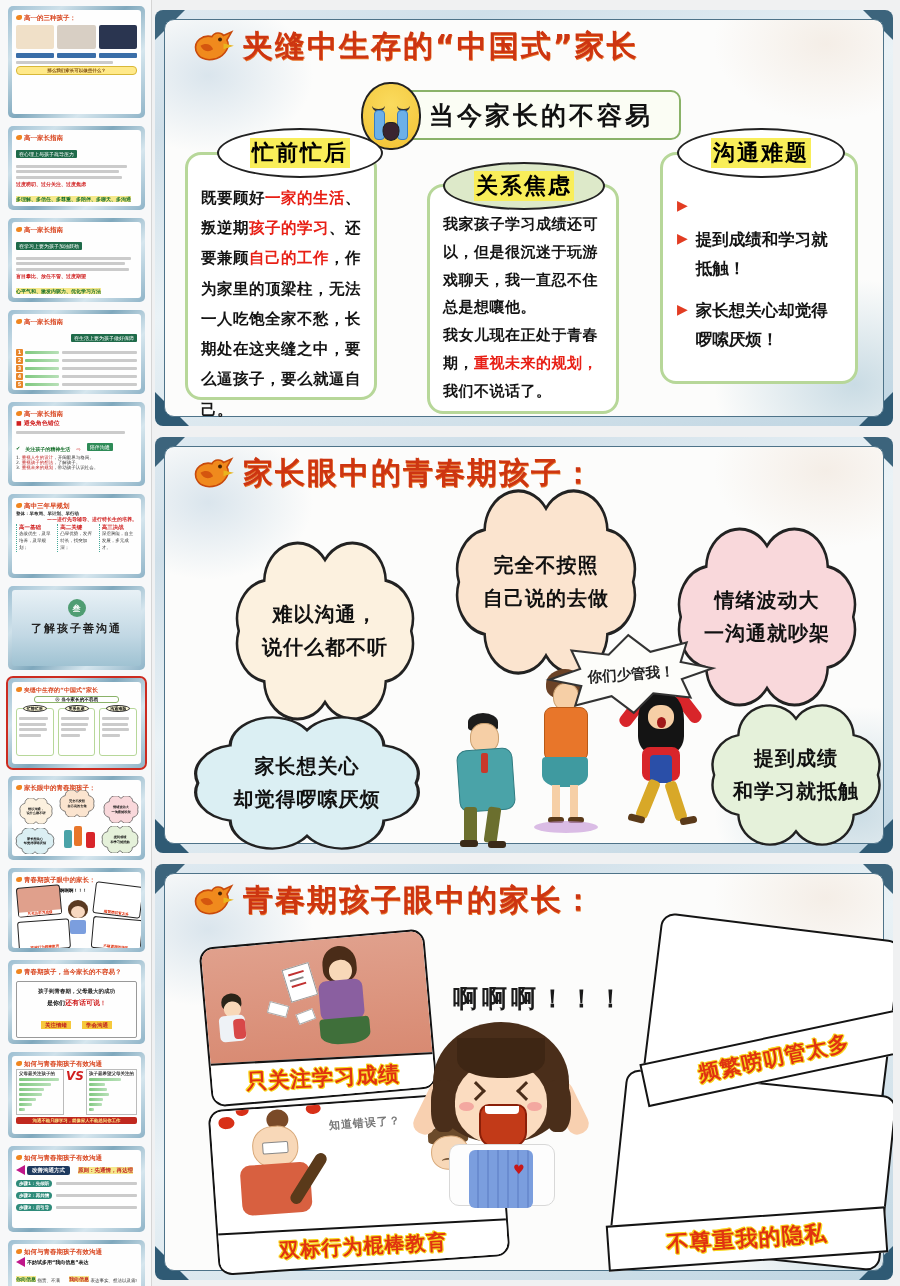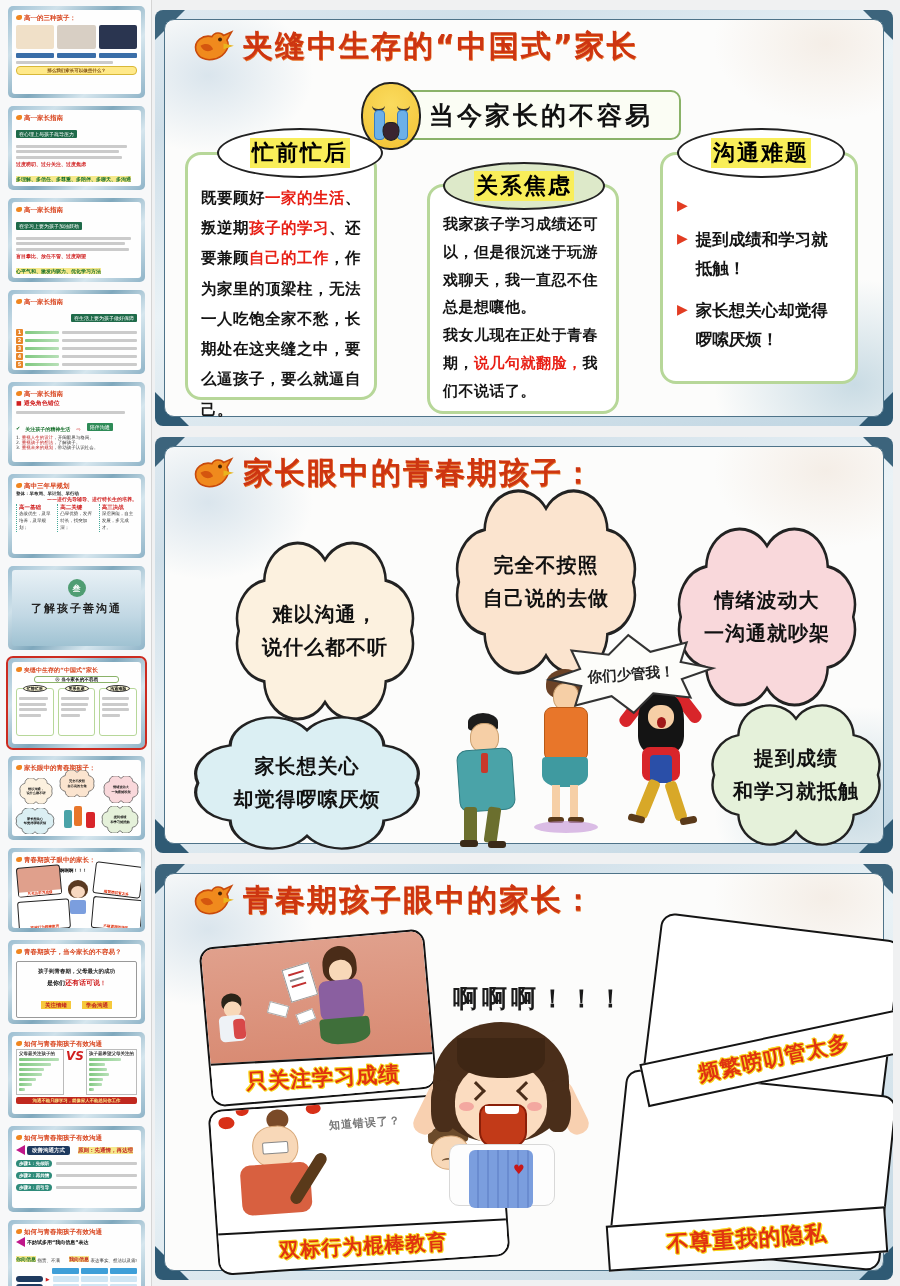--- a/index.html
+++ b/index.html
@@ -133,21 +133,21 @@
       <path d="M10 14 C14 11 19 12 21 17 C17 20 12 19 10 14 Z" fill="#d4560f"></path>
       <path d="M30 12 L39 14 L30 17 Z" fill="#e8b51f"></path>
       <circle cx="27" cy="8.5" r="1.7" fill="#4a2406"></circle>
     </g>
     <polygon id="burstp" points="158,40 128,48.4 135,66.9 99.9,60.3 80,78 60.1,60.3 25,66.9 32,48.4 2,40 32,31.6 25,13.1 60.1,19.7 80,2 99.9,19.7 135,13.1 128,31.6" fill="#fdfdfa" stroke="#333" stroke-width="2"></polygon>
   </defs>
 </svg>
 
 <div id="sidebar">
 
-  <div class="thumb" style="height:92px">
+  <div class="thumb" style="height:112px">
     <div class="tin">
       <div class="tt"><span class="tbird"></span><span>高一的三种孩子：</span></div>
       <div class="pics">
         <div class="pic" style="background:#f0e0c8"></div>
         <div class="pic" style="background:#d8cfc4"></div>
         <div class="pic" style="background:#2a3550"></div>
       </div>
       <div style="display:flex;gap:3px">
         <div class="plabel" style="flex:1"></div>
         <div class="plabel" style="flex:1"></div>
@@ -484,21 +484,21 @@
         <span>既要顾好</span><span class="red">一家的生活</span><span>、叛逆期</span><span class="red">孩子的学习</span><span>、还要兼顾</span><span class="red">自己的工作</span><span>，作为家里的顶梁柱，无法一人吃饱全家不愁，长期处在这夹缝之中，要么逼孩子，要么就逼自己。</span>
       </div>
     </div>
     <div class="oval" style="left:62px;top:118px;width:162px;height:46px">
         <span class="hl">忙前忙后</span>
       </div>
 
     <div class="colbox" style="left:272px;top:174px;width:192px;height:230px;padding:24px 13px 6px">
       <div class="btext" style="font-size:15px;line-height:1.85">
         <span>我家孩子学习成绩还可以，但是很沉迷于玩游戏聊天，我一直忍不住总是想嚷他。</span><br>
-        <span>我女儿现在正处于青春期，</span><span class="red">说几句就翻脸，</span><span>我们不说话了。</span>
+        <span>我女儿现在正处于青春期，</span><span class="red">重视未来的规划，</span><span>我们不说话了。</span>
       </div>
     </div>
     <div class="oval" style="left:288px;top:152px;width:158px;height:44px;background:#dde9c9">
         <span class="hl">关系焦虑</span>
       </div>
 
     <div class="colbox" style="left:505px;top:142px;width:198px;height:232px;padding:38px 14px 6px">
       <div class="bul">
           <span class="tri">▶</span>
         </div>

